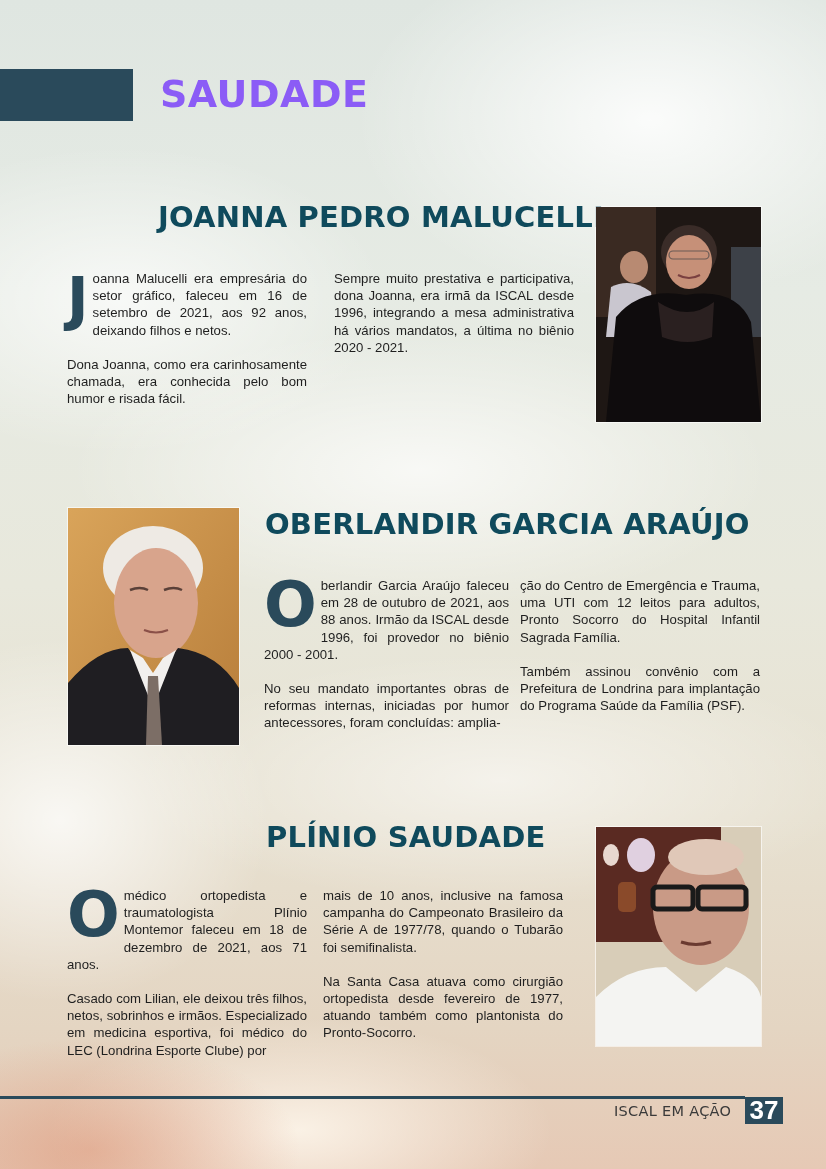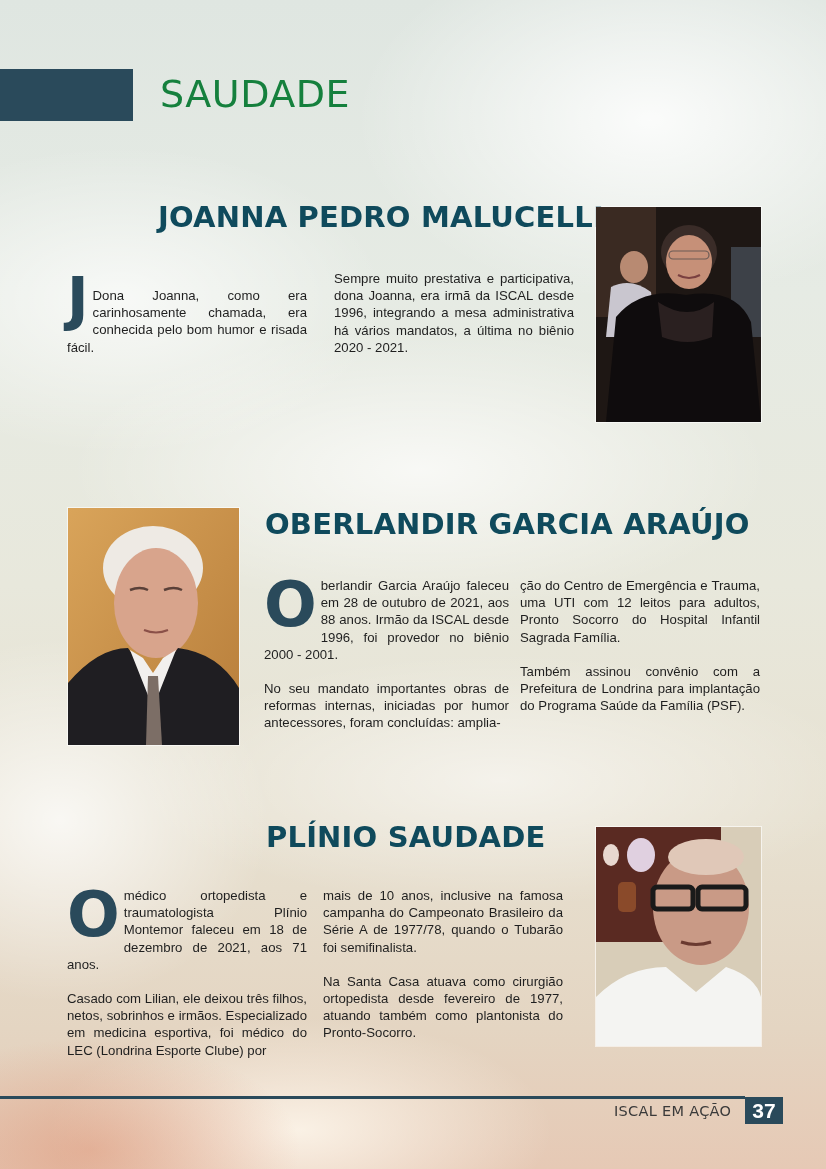--- a/index.html
+++ b/index.html
@@ -15,22 +15,22 @@
       radial-gradient(ellipse 520px 180px at 500px 780px, rgba(255,255,255,0.55), rgba(255,255,255,0) 70%),
       radial-gradient(ellipse 300px 160px at 90px 1150px, rgba(222,150,120,0.55), rgba(222,150,120,0) 70%),
       radial-gradient(ellipse 360px 160px at 300px 1130px, rgba(255,250,240,0.8), rgba(255,250,240,0) 70%),
       linear-gradient(180deg, #dfe6e1 0%, #e6ebe4 25%, #e8e8dc 50%, #e7e1d1 70%, #e4d5c2 88%, #e6c9b5 100%);
   }
   .page { position: absolute; inset: 0; }
 
   .header-bar { position: absolute; left: 0; top: 69px; width: 133px; height: 52px; background: #2a4a5b; }
   .page-title {
     position: absolute; left: 160px; top: 72px; margin: 0;
-    font-family: "DejaVu Sans", sans-serif; font-weight: normal; font-size: 38px;
-    color: #15803d; letter-spacing: 0.5px;
+    font-family: "DejaVu Sans", sans-serif; font-weight: bold; font-size: 38px;
+    color: #8b5cf6; letter-spacing: 0.5px;
   }
 
   .name {
     position: absolute; margin: 0; font-weight: bold; font-size: 29px;
     color: #0f4a5c; font-family: "DejaVu Sans", sans-serif; letter-spacing: 0.2px; white-space: nowrap;
   }
 
   .col {
     position: absolute; font-family: "Liberation Sans", sans-serif;
     font-size: 13.2px; line-height: 17.2px; text-align: justify; color: #1f1f1f;
@@ -46,36 +46,36 @@
   .photo { position: absolute; overflow: hidden; border: 1px solid rgba(255,255,255,0.6); }
   .photo svg { display: block; width: 100%; height: 100%; }
 
   .footer-line { position: absolute; left: 0; top: 1096px; width: 745px; height: 3px; background: #2a4a5b; }
   .footer-label {
     position: absolute; left: 614px; top: 1103px; font-family: "DejaVu Sans", sans-serif;
     font-size: 14.5px; color: #3a3a3a; letter-spacing: 0.3px; font-weight: normal; text-align: center;
   }
   .page-number {
     position: absolute; left: 745px; top: 1097px; width: 38px; height: 27px; background: #2a4a5b;
-    color: #ffffff; font-family: "Liberation Sans", sans-serif; font-weight: bold; font-size: 21px;
+    color: #ffffff; font-family: "Liberation Sans", sans-serif; font-weight: bold; font-size: 26px;
     line-height: 27px; text-align: center;
   }
 </style>
 </head>
 <body>
 
 <div class="page">
 
   <div class="header-bar"></div>
   <h1 class="page-title">SAUDADE</h1>
 
   <section>
     <h2 class="name" style="left:158px; top:200px;">JOANNA PEDRO MALUCELLI</h2>
     <div class="col" style="left:67px; top:270px; width:240px;">
-      <p><span class="dropcap j">J</span></p>
+      <p><span class="dropcap j">J</span><span>oanna Malucelli era empresária do setor gráfico, faleceu em 16 de setembro de 2021, aos 92 anos, deixando filhos e netos.</span></p>
       <p>Dona Joanna, como era carinhosamente chamada, era conhecida pelo bom humor e risada fácil.</p>
     </div>
     <div class="col" style="left:334px; top:270px; width:240px;">
       <p>Sempre muito prestativa e participativa, dona Joanna, era irmã da ISCAL desde 1996, integrando a mesa administrativa há vários mandatos, a última no biênio 2020 - 2021.</p>
     </div>
     <div class="photo" style="left:595px; top:206px; width:165px; height:215px;" title="Joanna Pedro Malucelli portrait">
       <svg viewBox="0 0 165 215" preserveAspectRatio="none">
         <rect width="165" height="215" fill="#1e1714"></rect>
         <rect x="0" y="0" width="60" height="110" fill="#3a2a22"></rect>
         <ellipse cx="38" cy="60" rx="14" ry="16" fill="#b88a72"></ellipse>

